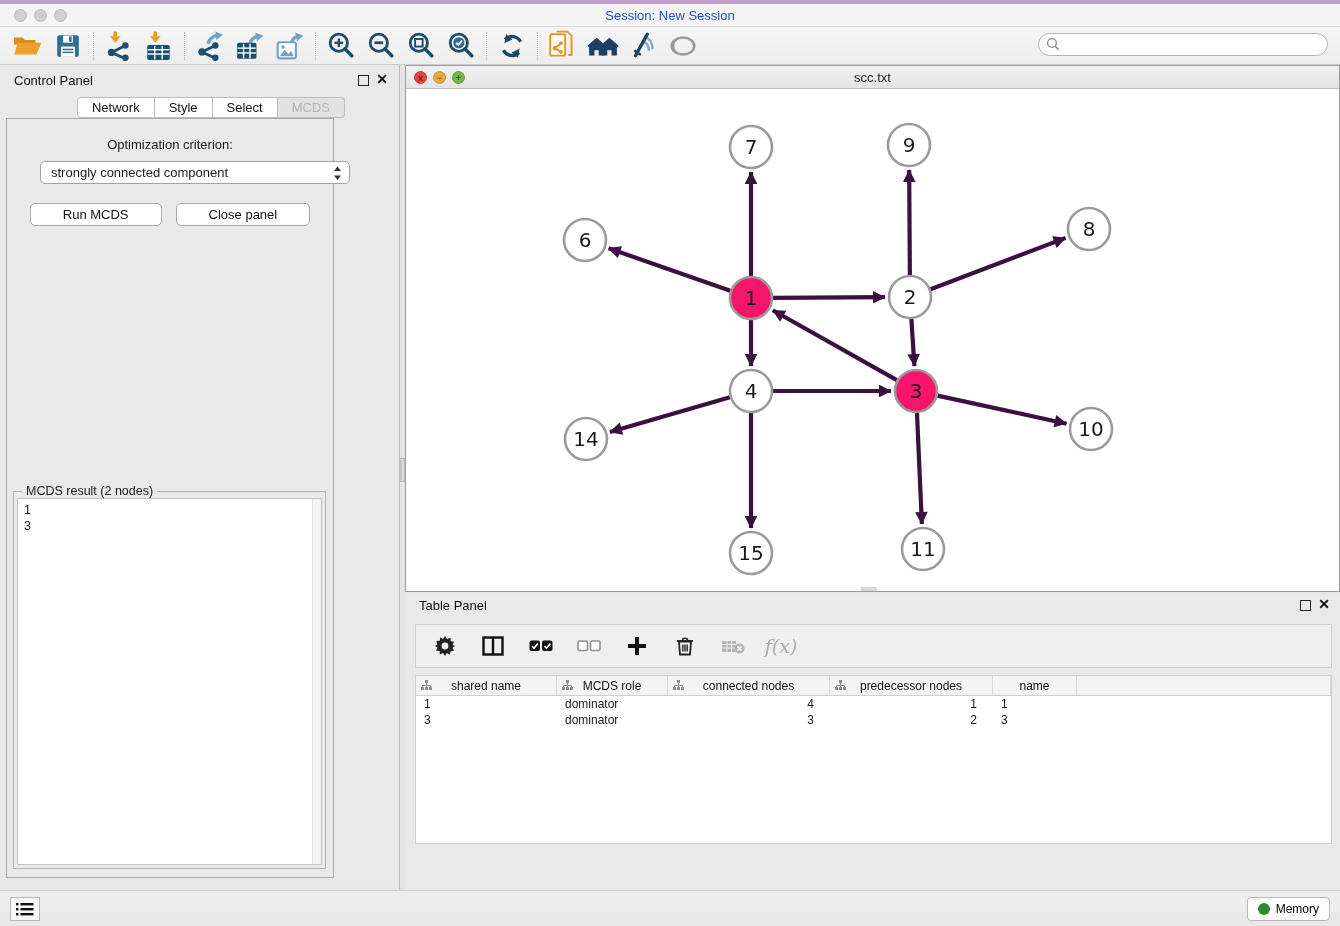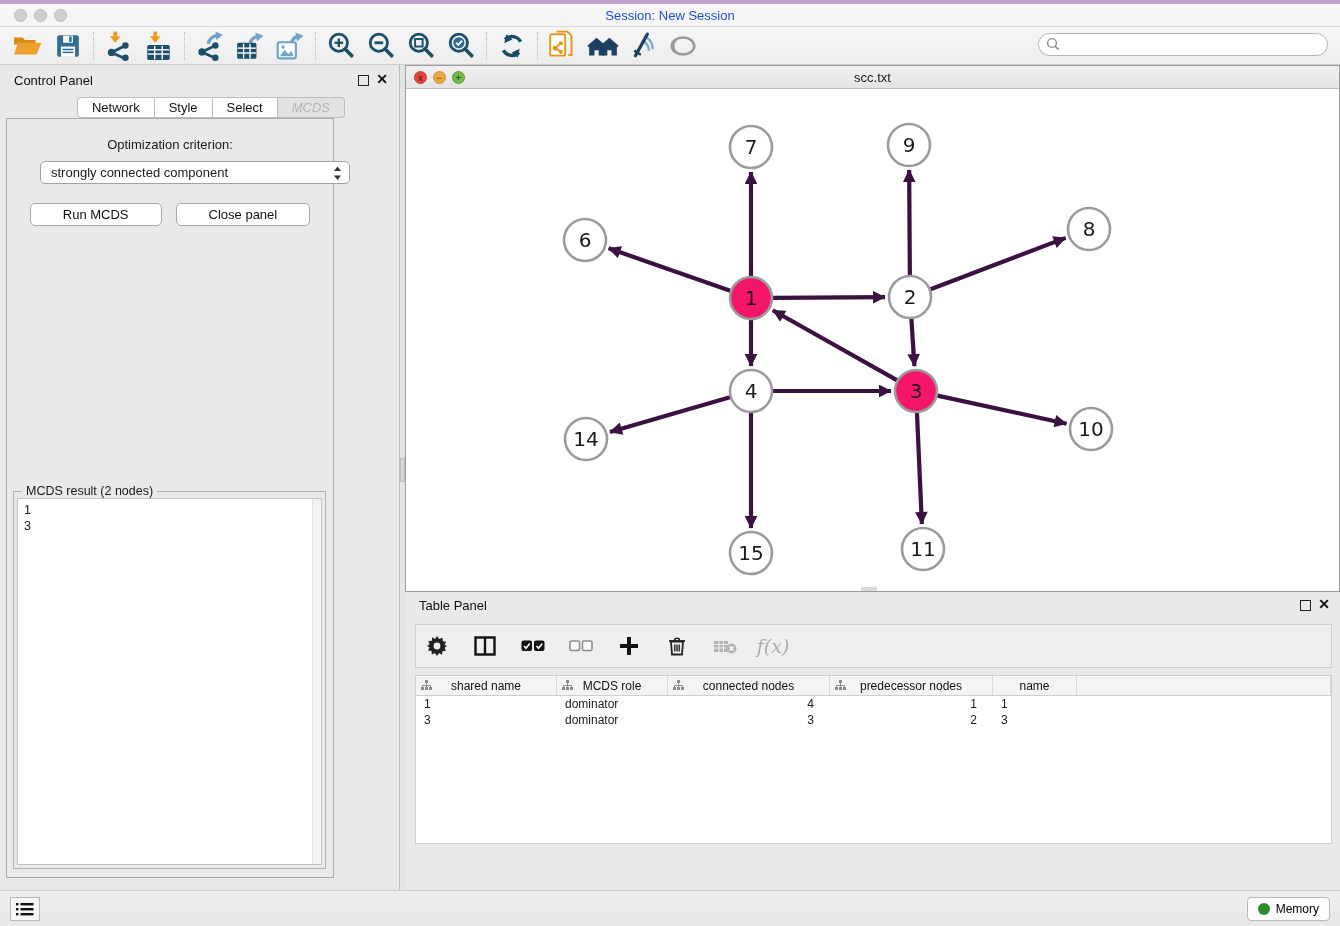--- a/index.html
+++ b/index.html
@@ -24,21 +24,21 @@
   
   .control-panel { position:absolute; left:0; top:70px; width:398px; height:812px; background:#e9e9e9; }
   .panel-head { position:absolute; left:0; top:0; width:100%; height:22px; }
   .panel-title { position:absolute; left:14px; top:3px; font-size:13px; color:#111; }
   .ph-float { position:absolute; top:5px; width:11px; height:11px; border:1.5px solid #222; }
   .ph-close { position:absolute; top:2px; font-size:14px; font-weight:bold; color:#111; line-height:14px; }
   .cp-float{ right:29px; } .cp-close{ right:10px; }
   .cp-tabs { position:absolute; left:0; top:27px; width:100%; display:flex; justify-content:center;margin-left:12px; }
   .seg-tab { height:21px; padding:0 14px; font-size:13px; background:#fff; border:1px solid #bdbdbd; border-left:none; display:flex; align-items:center; color:#111; }
   .seg-tab:first-child { border-left:1px solid #bdbdbd; border-radius:4px 0 0 4px; }
-  .seg-tab:last-child { border-radius:0 4px 4px 0;font-style:italic; }
+  .seg-tab:last-child { border-radius:0 4px 4px 0; }
   .seg-tab.active { background:#e2e2e2; color:#b5b5b5; }
   .cp-content { position:absolute; left:6px; top:48px; width:328px; height:760px; border:1px solid #ababab; background:#e9e9e9; }
   .opt-label { position:absolute; left:0; width:100%; top:18px; text-align:center; font-size:13px; }
   .combo { position:absolute; left:33px; top:42px; width:310px; height:23px; background:#fff; border:1px solid #a2a2a2; border-radius:5px; display:flex; align-items:center; padding:0 30px 0 10px; font-size:13px; }
   .combo .arrows { position:absolute; right:7px; top:4px; }
   .btn-row { position:absolute; left:0; top:84px; width:100%; display:flex; justify-content:center; gap:14px; }
   .push-btn { height:23px; padding:0 32px; background:#fff; border:1px solid #a8a8a8; border-radius:5px; font-size:13px; font-family:"Liberation Sans",sans-serif; color:#111; }
   .result-group { position:absolute; left:6px; right:7px; top:372px; bottom:8px; border:1px solid #b3b3b3; }
   .result-label { position:absolute; left:8px; top:-8px; background:#e9e9e9; padding:0 4px; font-size:12.5px; }
   .result-area { position:absolute; left:3px; right:3px; top:6px; bottom:3px; background:#fff; border:1px solid #c4c4c4; }
@@ -54,21 +54,21 @@
   .net-title { position:absolute; left:0; right:0; top:4px; text-align:center; font-size:13px; color:#222; }
   .nt-light { position:absolute; top:5px; width:13px; height:13px; border-radius:50%; font-size:9px; font-weight:bold; text-align:center; line-height:13px; }
   .nt-close { left:8px;  background:#e4453f; border:1px solid #c23a34; color:#7e1714; }
   .nt-min   { left:27px; background:#e9a83f; border:1px solid #cf9232; color:#8a5d12; }
   .nt-zoom  { left:46px; background:#71b844; border:1px solid #5da135; color:#2c5c12; }
   .net-canvas { position:absolute; left:0; top:23px; width:933px; height:502px; background:#fff; }
   .h-handle { position:absolute; left:455px; bottom:0px; width:16px; height:4px; background:#d9d9d9; }
 
   
   .table-panel { position:absolute; left:405px; top:595px; width:935px; height:295px; background:#e9e9e9; }
-  .tp-toolbar { position:absolute; left:10px; right:8px; top:29px; height:44px; background:#efefef; border:1px solid #cfcfcf; display:flex; align-items:center; padding-left:8px; gap:22px; }
+  .tp-toolbar { position:absolute; left:10px; right:8px; top:29px; height:44px; background:#efefef; border:1px solid #cfcfcf; display:flex; align-items:center; padding-left:16px; gap:22px; }
   .tp-btn { background:none; border:none; display:flex; align-items:center; justify-content:center; width:26px; height:30px; }
   .fx-label { font-family:"DejaVu Serif", serif; font-style:italic; font-size:19px; color:#ababab; }
   .tp-table { position:absolute; left:10px; right:8px; top:80px; bottom:46px; background:#fff; border:1px solid #cfcfcf; overflow:hidden; }
   .tg-row { display:grid; grid-template-columns:141px 111px 162px 163px 84px 1fr; }
   .tg-head { background:#f4f4f4; border-bottom:1px solid #cfcfcf; }
   .th-cell { position:relative; height:19px; font-size:12px; display:flex; align-items:center; justify-content:center; border-right:1px solid #d9d9d9; color:#111; }
   .th-cell svg { position:absolute; left:5px; top:4px; }
   .td-cell { height:16px; font-size:12px; line-height:16px; padding:0 8px; overflow:hidden; white-space:nowrap; }
   .td-right { text-align:right; padding-right:16px; }
   .tp-tabs { position:absolute; left:0; bottom:11px; width:100%; display:flex; justify-content:center; }

